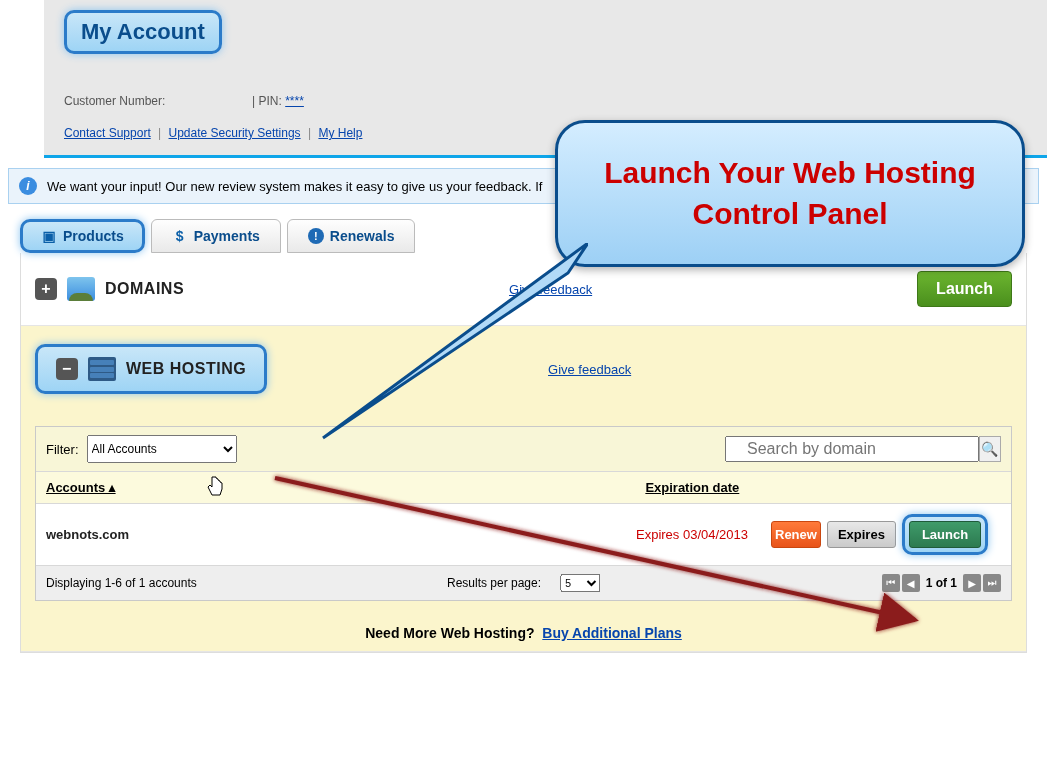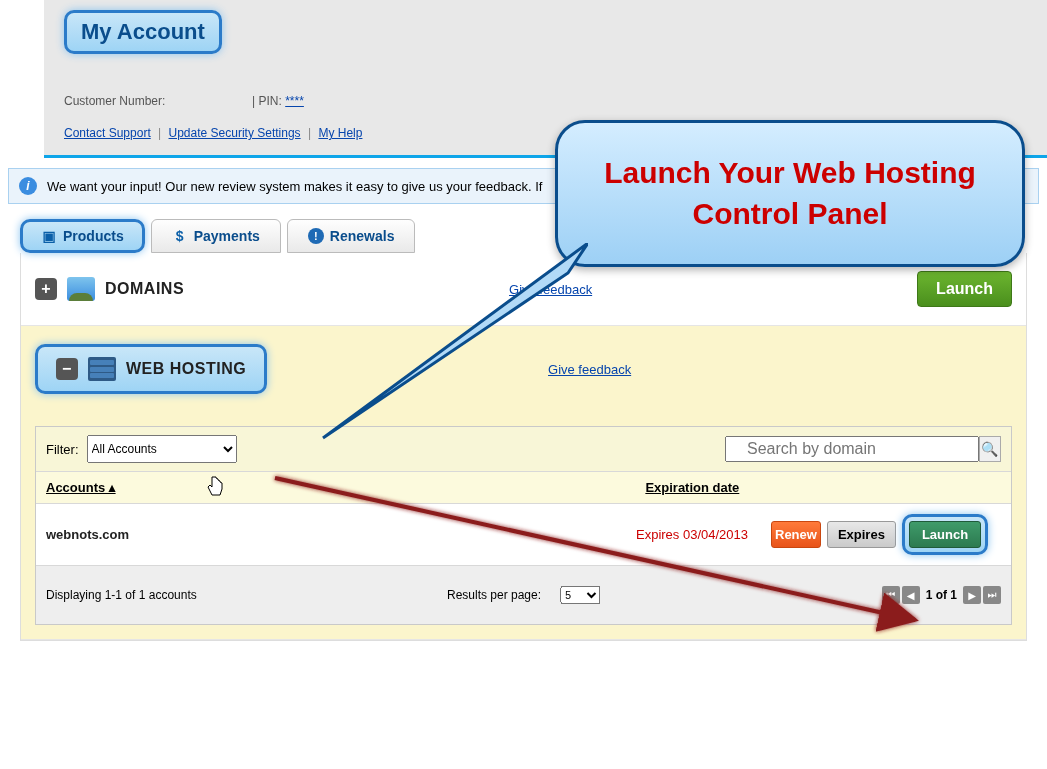--- a/index.html
+++ b/index.html
@@ -157,35 +157,39 @@
         <div class="exp-col">Expires 03/04/2013</div>
         <div class="btns-col">
           <button class="renew-btn">Renew</button>
           <button class="options-btn">Expires</button>
           <div class="launch-wrap">
             <button class="launch-sm-btn">Launch</button>
           </div>
         </div>
       </div>
       <div class="pager-bar">
-        <span>Displaying 1-1 of 1 accounts</span>
+        <span>Displaying 1-6 of 1 accounts</span>
         <div class="pager-center">
           <span>Results per page:</span>
           <select class="pager-select">
             <option>5</option>
           </select>
         </div>
         <div class="pager-right">
           <div class="pg-btn">⏮</div>
           <div class="pg-btn">◀</div>
-          <span style="margin:16px 4px;font-weight:bold">1 of 1</span>
+          <span style="margin:4px 4px;font-weight:bold">1 of 1</span>
           <div class="pg-btn">▶</div>
           <div class="pg-btn">⏭</div>
         </div>
       </div>
+    </div>
+    <div class="need-more">
+      <span>Need More Web Hosting?</span>&nbsp;
+      <a href="#">Buy Additional Plans</a>
     </div>
   </div>
 </div>
 
 <div class="callout">
   <div class="callout-text">Launch Your Web Hosting Control Panel</div>
   <svg style="position:absolute;left:-310px;top:120px;" width="340" height="220">
     <polygon points="320,30 340,0 75,195" fill="#b2daf7" stroke="#0a4d8c" stroke-width="3"></polygon>
   </svg>
 </div>

